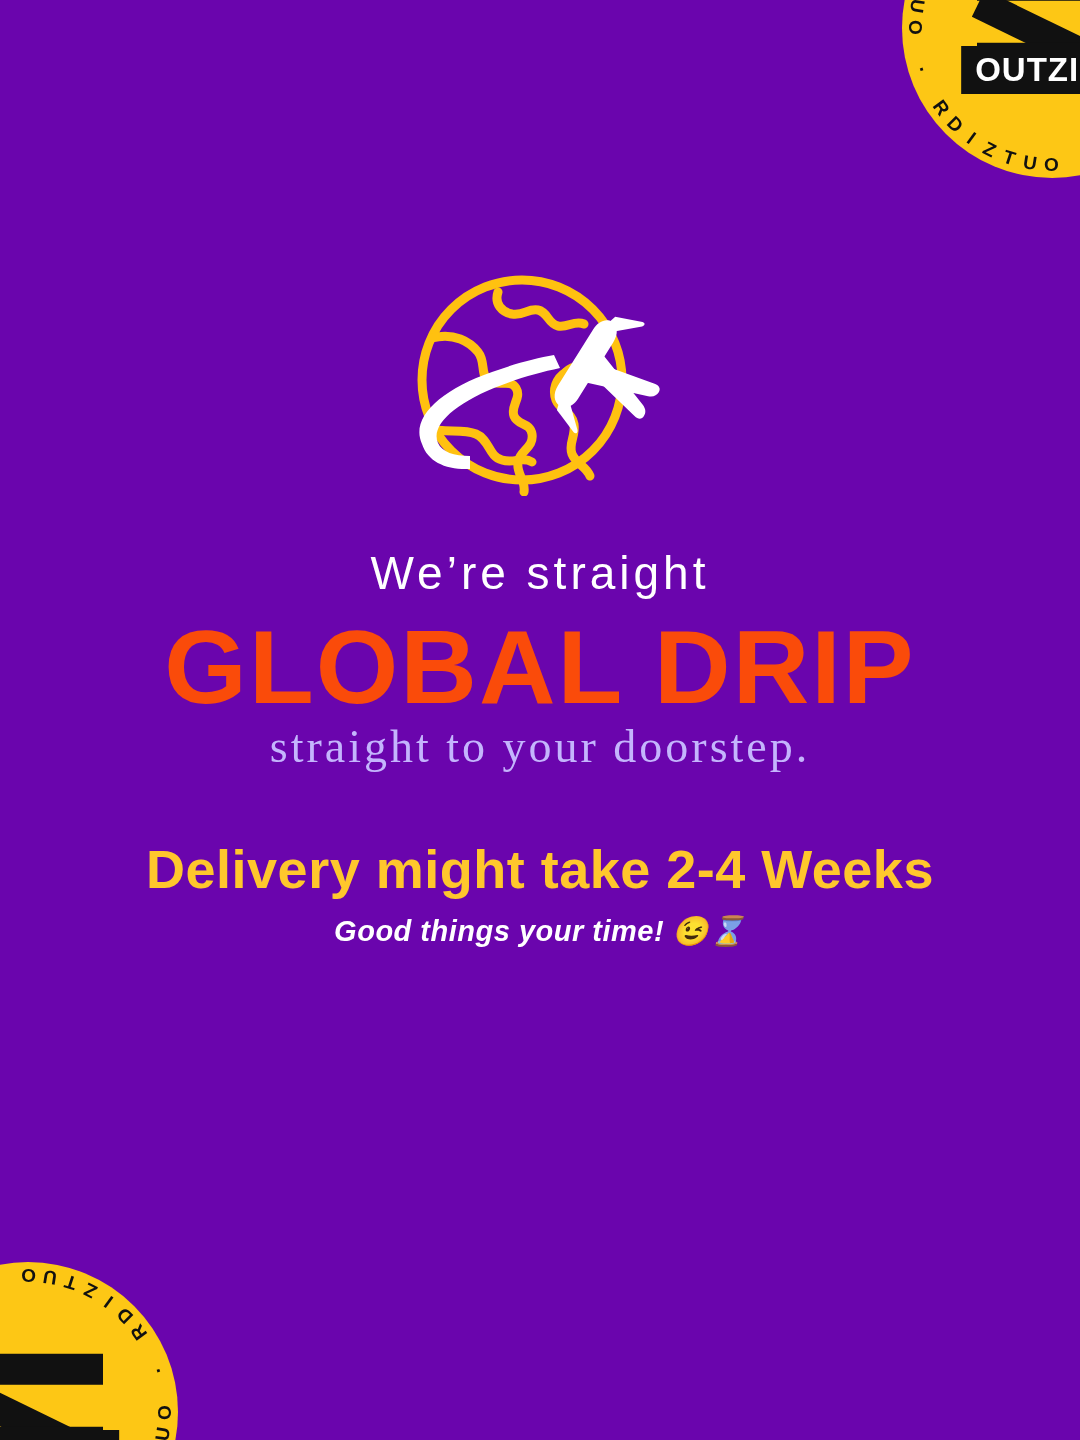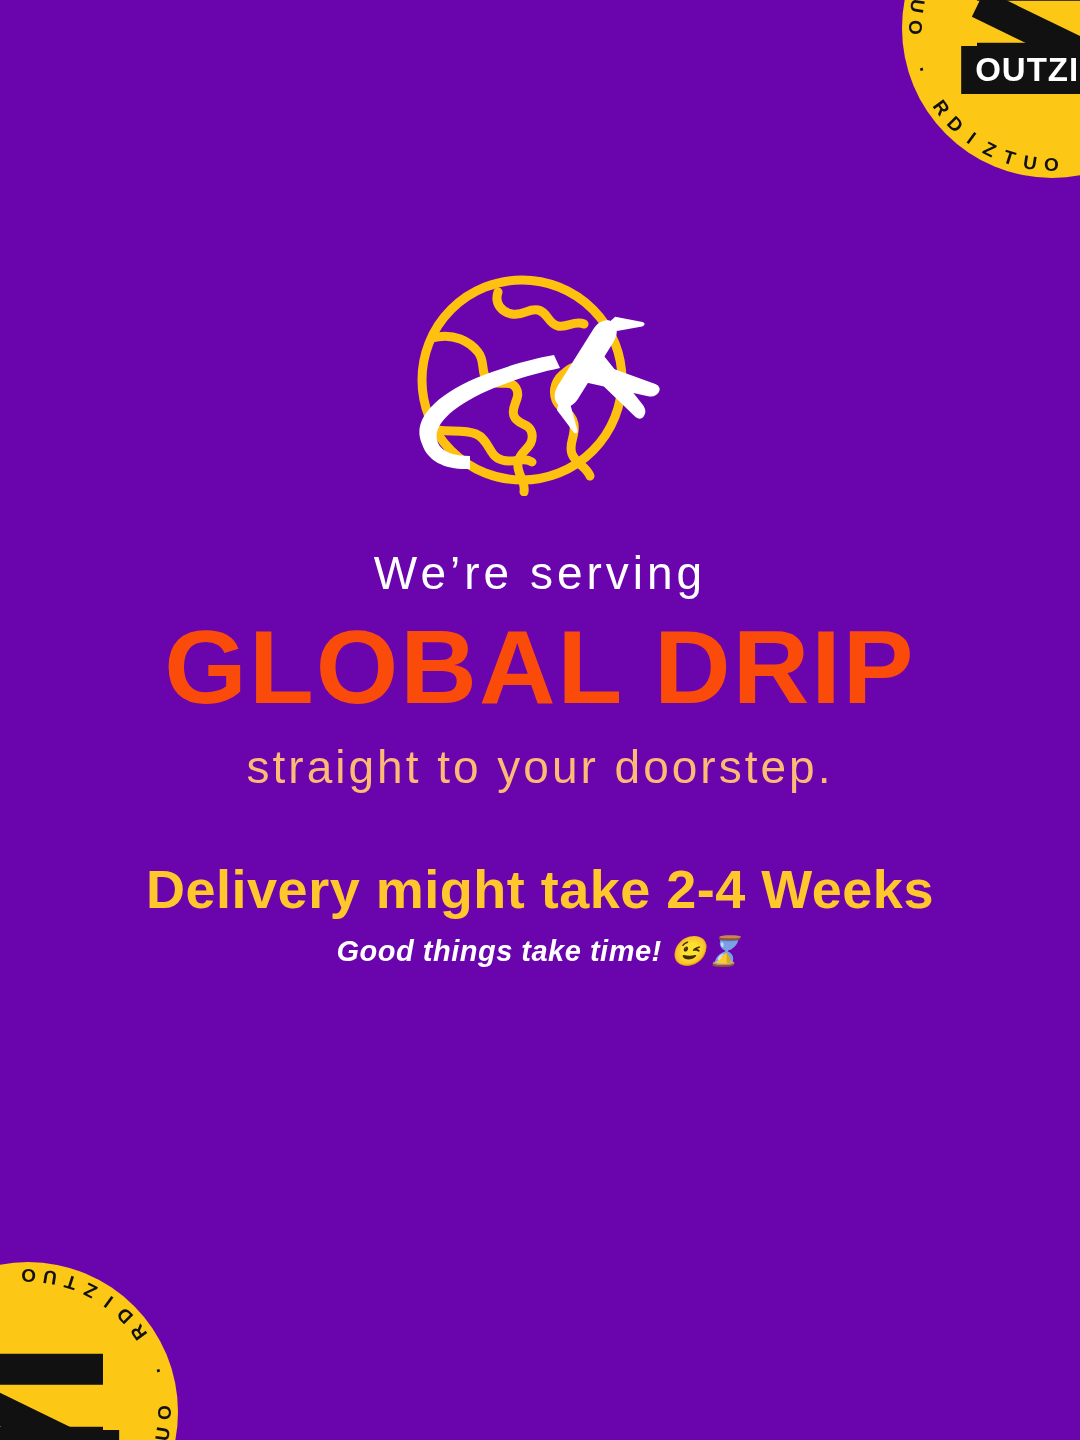--- a/index.html
+++ b/index.html
@@ -129,26 +129,27 @@
     font-family: "Liberation Sans Narrow", "Liberation Sans", sans-serif;
     font-weight: bold;
     font-size: 104px;
     letter-spacing: 2px;
     line-height: 1.05;
     margin-top: 14px;
     transform: scaleX(1.02);
   }
   #subline {
     display: block;
-    color: #fdba74;
+    color: #c4b5fd;
     font-size: 46px;
     font-weight: 300;
     letter-spacing: 3px;
     line-height: 1.1;
-    margin-top: 20px;
+    margin-top: 0;
+    font-family: Liberation Serif, serif;
   }
   #delivery-note {
     display: block;
     color: #ffc72c;
     font-family: "Liberation Sans Narrow", "Liberation Sans", sans-serif;
     font-weight: bold;
     font-size: 54px;
     letter-spacing: 0.5px;
     line-height: 1.1;
     margin-top: 68px;
@@ -224,25 +225,25 @@
         <path d="M50 72 l16 0 l62 -22 c5 -2 7 -5 7 -9 c0 -4 -3 -6 -8 -5 l-61 13 l-16 0 z"></path>
         <path d="M54 96 l10 0 l22 20 c2 2 1 5 -2 4 l-26 -10 z"></path>
         <path d="M54 14 l10 0 l22 -20 c2 -2 1 -5 -2 -4 l-26 10 z"></path>
         <rect x="76" y="44" width="5" height="22" rx="2"></rect>
         <rect x="88" y="46" width="5" height="18" rx="2"></rect>
       </g>
     </svg>
   </div>
 
   <div id="copy">
-    <span id="eyebrow">We’re serving</span>
+    <span id="eyebrow">We’re straight</span>
     <span id="headline">GLOBAL DRIP</span>
     <span id="subline">straight to your doorstep.</span>
     <span id="delivery-note">Delivery might take 2-4 Weeks</span>
-    <span id="delivery-sub">Good things take time! 😉⌛</span>
+    <span id="delivery-sub">Good things your time! 😉⌛</span>
   </div>
 
 
   <div class="badge" id="badge-topright">
     <div class="badge-ring">
         <span style="transform: rotate(171deg) translate(0px, -126px) rotate(180deg) translate(-50%, 0px);"> </span>
         <span style="transform: rotate(180deg) translate(0px, -126px) rotate(180deg) translate(-50%, 0px);">O</span>
         <span style="transform: rotate(189deg) translate(0px, -126px) rotate(180deg) translate(-50%, 0px);">U</span>
         <span style="transform: rotate(198deg) translate(0px, -126px) rotate(180deg) translate(-50%, 0px);">T</span>
         <span style="transform: rotate(207deg) translate(0px, -126px) rotate(180deg) translate(-50%, 0px);">Z</span>

